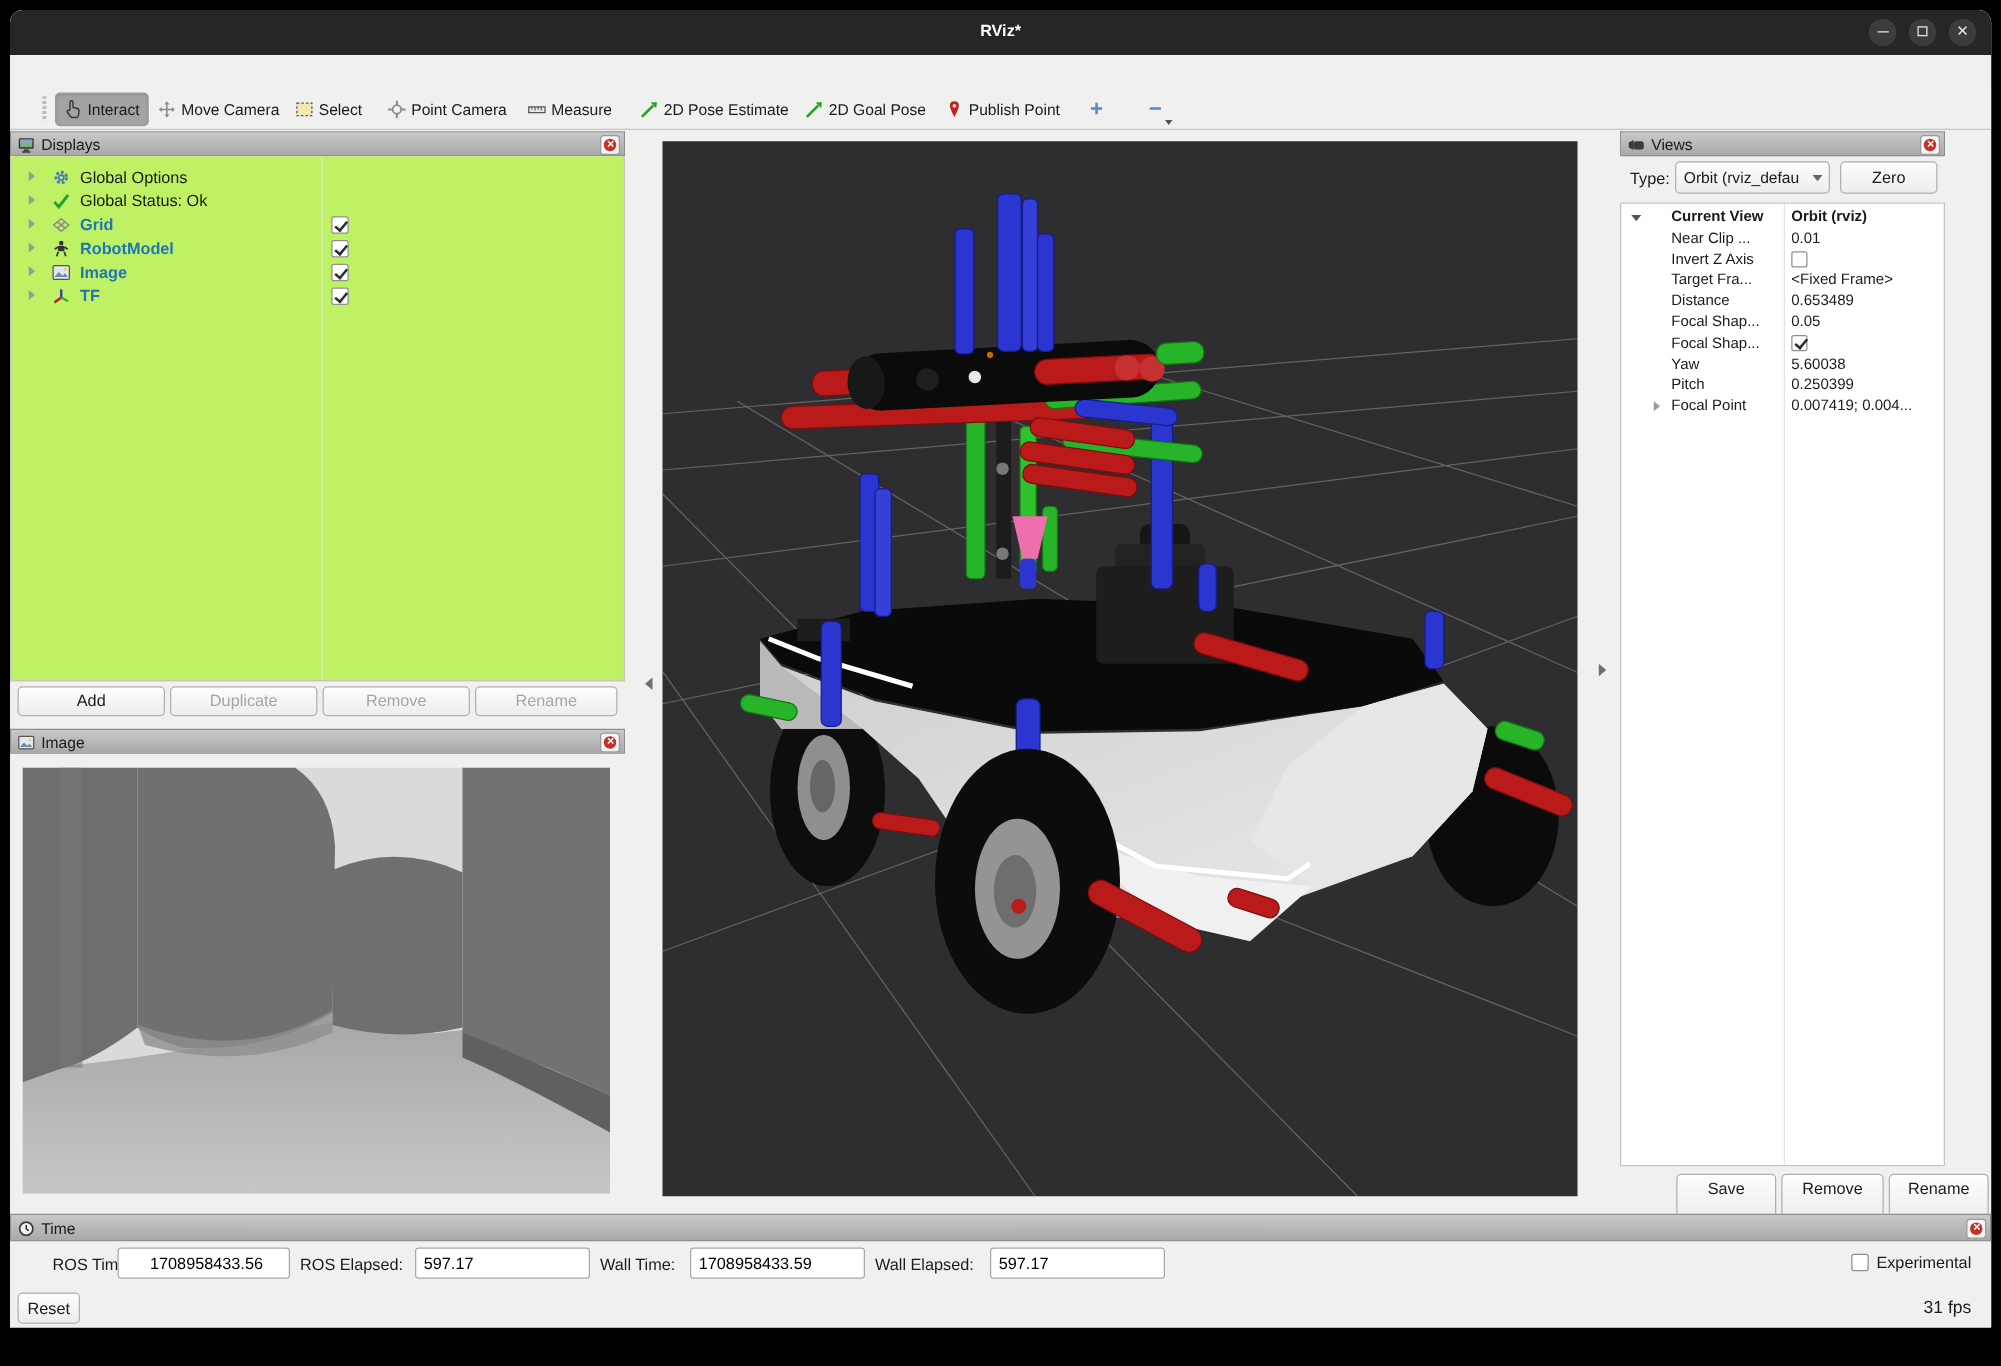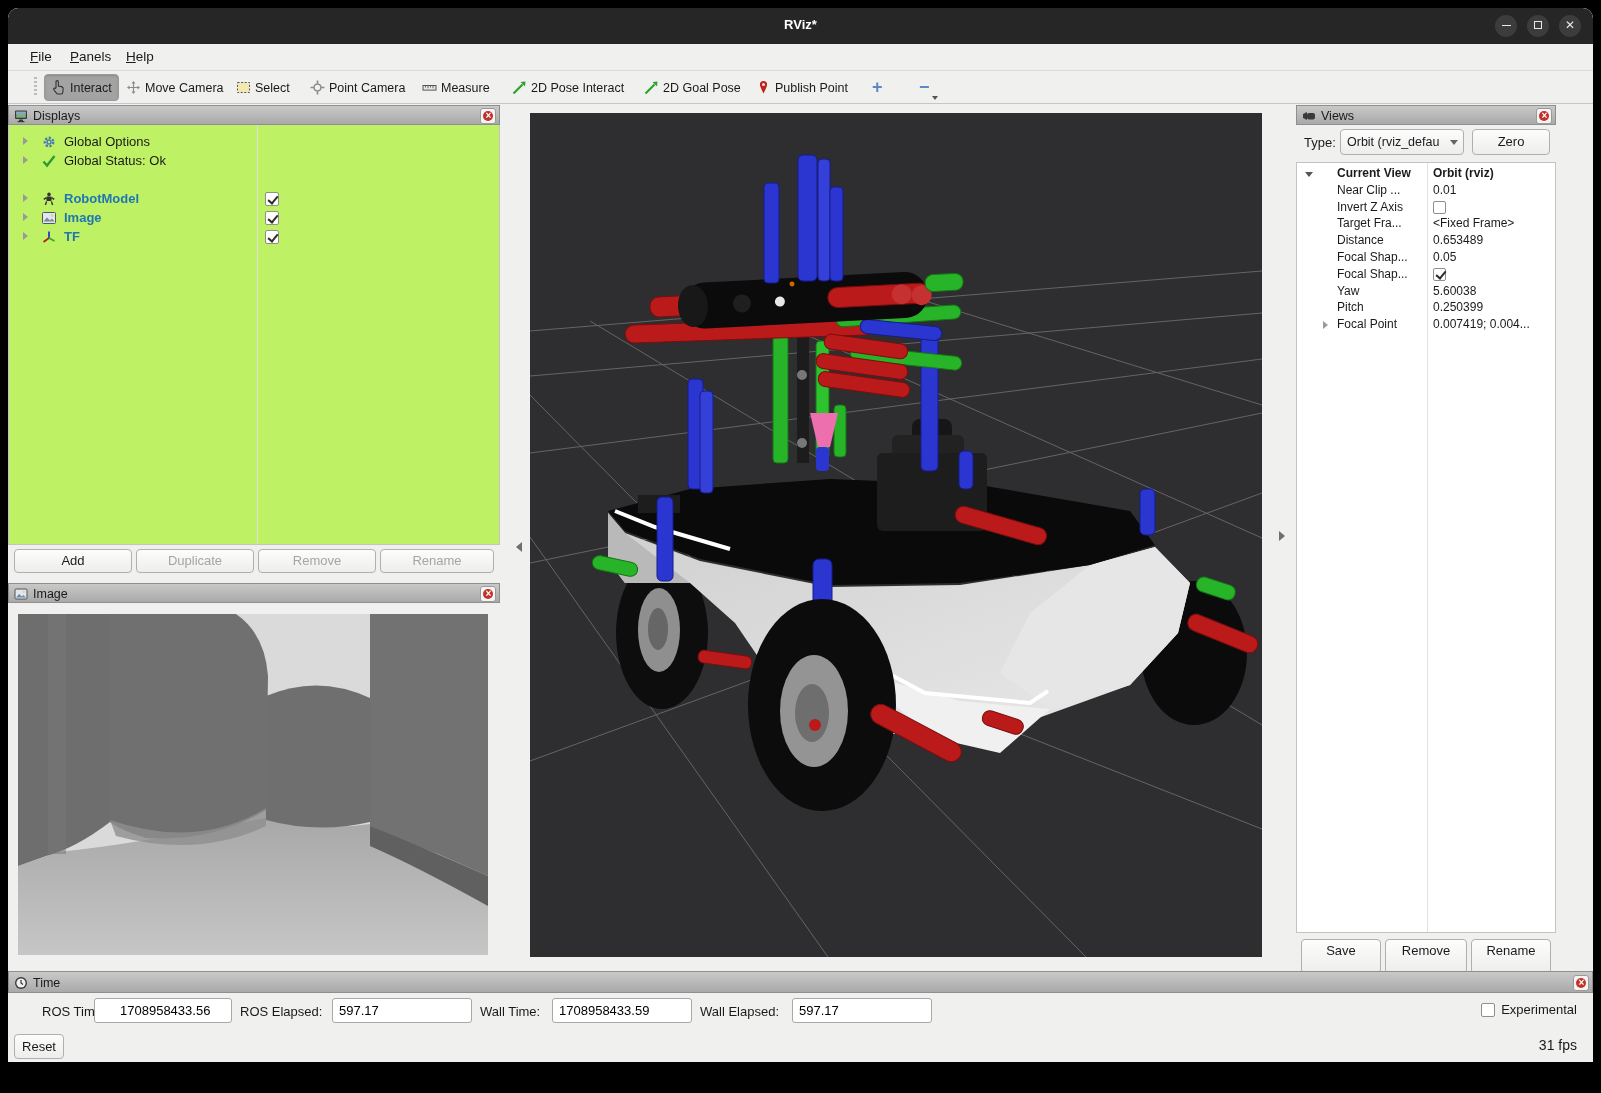--- a/index.html
+++ b/index.html
@@ -84,46 +84,41 @@
   .views-col-sep { position:absolute; left:130px; top:0; bottom:0; width:1px; background:#e2e2e2; }
   .vrow { position:absolute; left:0; width:100%; height:16.8px; font-size:12px; }
   .vrow .vlabel { position:absolute; left:40px; top:0; white-space:nowrap; }
   .vrow .vvalue { position:absolute; left:136px; top:0; white-space:nowrap; }
   .vrow.bold .vlabel, .vrow.bold .vvalue { font-weight:bold; }
   .vrow .exp-down { position:absolute; left:8px; top:6px; width:0; height:0;
     border-top:5px solid #555; border-left:4px solid transparent; border-right:4px solid transparent; }
   .vrow .exp-right { position:absolute; left:26px; top:4px; width:0; height:0;
     border-left:5px solid #9a9a9a; border-top:4px solid transparent; border-bottom:4px solid transparent; }
   .vrow .vcheck { position:absolute; left:136px; top:1px; width:13px; height:13px; }
-  .views-buttons .btn { top:834px; height:35px; line-height:22px; }
+  .views-buttons .btn { top:834px; height:35px; line-height:22px;margin-left:40px; }
   
   .timepanel { position:absolute; left:0; top:963px; width:1585px; height:115px; background:#f0f0ef; }
   .t-label { position:absolute; top:33px; font-size:13px; }
   .t-input { position:absolute; top:27px; height:25px; background:#fff; border:1px solid #a8a8a6;
     border-radius:3px; font-size:13px; padding-left:6px; font-family:"Liberation Sans",sans-serif; }
   .fps { position:absolute; right:16px; top:66px; font-size:14px; }
   .exp-box { position:absolute; right:16px; top:31px; display:flex; gap:6px; align-items:center; font-size:13px; }
 </style>
 </head>
 <body>
 
 <div class="window">
 
   <div class="titlebar">
     <div class="title">RViz*</div>
     <div class="winbtn min"><span class="bar"></span></div>
     <div class="winbtn max"><span class="sq"></span></div>
     <div class="winbtn close">✕</div>
   </div>
 
-  <div class="menubar">
-    <div class="menu-item mnemonic" style="left:22px">File</div>
-    <div class="menu-item mnemonic" style="left:62px">Panels</div>
-    <div class="menu-item mnemonic" style="left:118px">Help</div>
-  </div>
 
   <div class="toolbar">
     <div class="grip"></div>
     <div class="tool selected" style="left:36px">
       <span class="ticon">
           <svg width="15" height="15" viewBox="0 0 15 15">
             <path d="M5 2 v6 M5 2 q0-1.4 1.2-1.4 Q7.4 .6 7.4 2 l0 4 3 .6 q2 .5 1.8 2.4 l-.5 3.6 q-.2 1.4-1.6 1.4 H7 q-1 0-1.6-.8 L3 10 q-.8-1 .2-1.7 1-.6 1.8.4" fill="none" stroke="#333" stroke-width="1.1"></path>
           </svg>
         </span>
       <span>Interact</span>
@@ -163,21 +158,21 @@
         </span>
       <span>Measure</span>
     </div>
     <div class="tool" style="left:498px">
       <span class="ticon">
           <svg width="15" height="15" viewBox="0 0 15 15">
             <path d="M1.5 13.5 L10.5 4.5" stroke="#2aa22a" stroke-width="2.2"></path>
             <path d="M8.5 2 L13.5 1.5 L13 6.5 Z" fill="#2aa22a"></path>
           </svg>
         </span>
-      <span>2D Pose Interact</span>
+      <span>2D Pose Estimate</span>
     </div>
     <div class="tool" style="left:630px">
       <span class="ticon">
           <svg width="15" height="15" viewBox="0 0 15 15">
             <path d="M1.5 13.5 L10.5 4.5" stroke="#2aa22a" stroke-width="2.2"></path>
             <path d="M8.5 2 L13.5 1.5 L13 6.5 Z" fill="#2aa22a"></path>
           </svg>
         </span>
       <span>2D Goal Pose</span>
     </div>
@@ -220,20 +215,28 @@
             <circle cx="8" cy="8" r="2" fill="none" stroke="#4a7ab8" stroke-width="1.4"></circle>
           </svg>
         <span class="dlabel">Global Options</span>
       </div>
       <div class="drow" style="top:27px">
         <span class="arr"></span>
         <svg class="dicon" viewBox="0 0 16 16">
             <path d="M2.5 8.5 L6 12.5 L13.5 3" fill="none" stroke="#2d9e2d" stroke-width="2.4"></path>
           </svg>
         <span class="dlabel">Global Status: Ok</span>
+      </div>
+      <div class="drow" style="top:46px">
+        <span class="arr"></span>
+        <svg class="dicon" viewBox="0 0 16 16">
+            <path d="M8 3 L14 8 L8 13 L2 8 Z M5 5.5 L11 10.5 M11 5.5 L5 10.5" fill="none" stroke="#8a8a8a" stroke-width="1.2"></path>
+          </svg>
+        <span class="dlabel link">Grid</span>
+        <span class="dcheck checkbox checked"></span>
       </div>
       <div class="drow" style="top:65px">
         <span class="arr"></span>
         <svg class="dicon" viewBox="0 0 16 16">
             <circle cx="8" cy="3.4" r="1.8" fill="#333"></circle>
             <rect x="5.4" y="5.6" width="5.2" height="4.4" rx="1" fill="#333"></rect>
             <path d="M5.6 10.4 L4.4 14 M10.4 10.4 L11.6 14 M5.4 6.6 L2.8 8.4 M10.6 6.6 L13.2 8.4" stroke="#333" stroke-width="1.4"></path>
           </svg>
         <span class="dlabel link">RobotModel</span>
         <span class="dcheck checkbox checked"></span>

